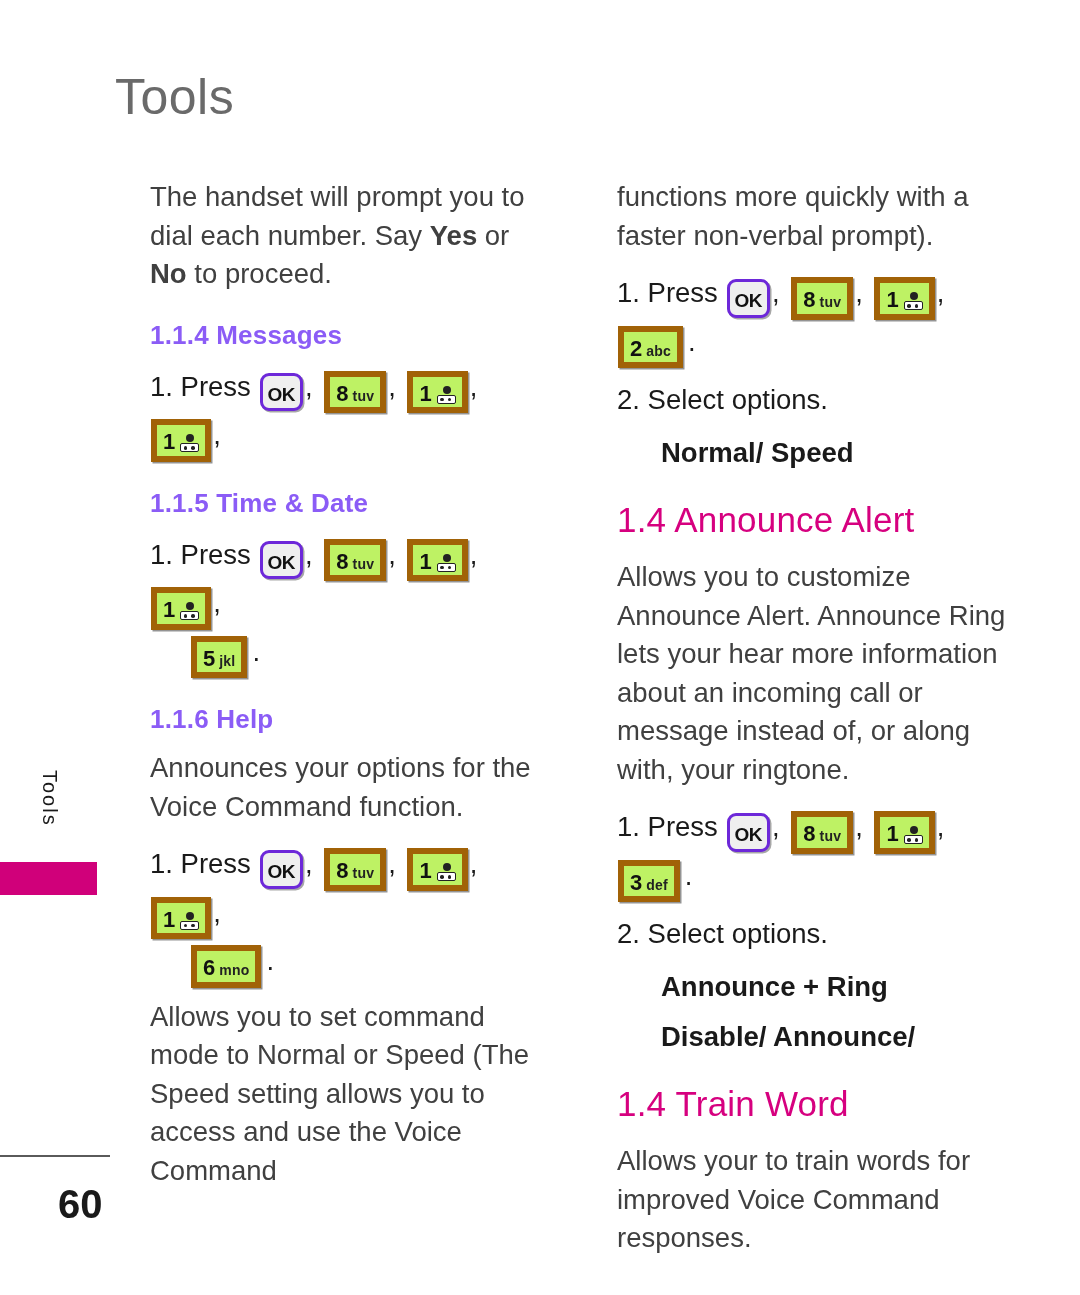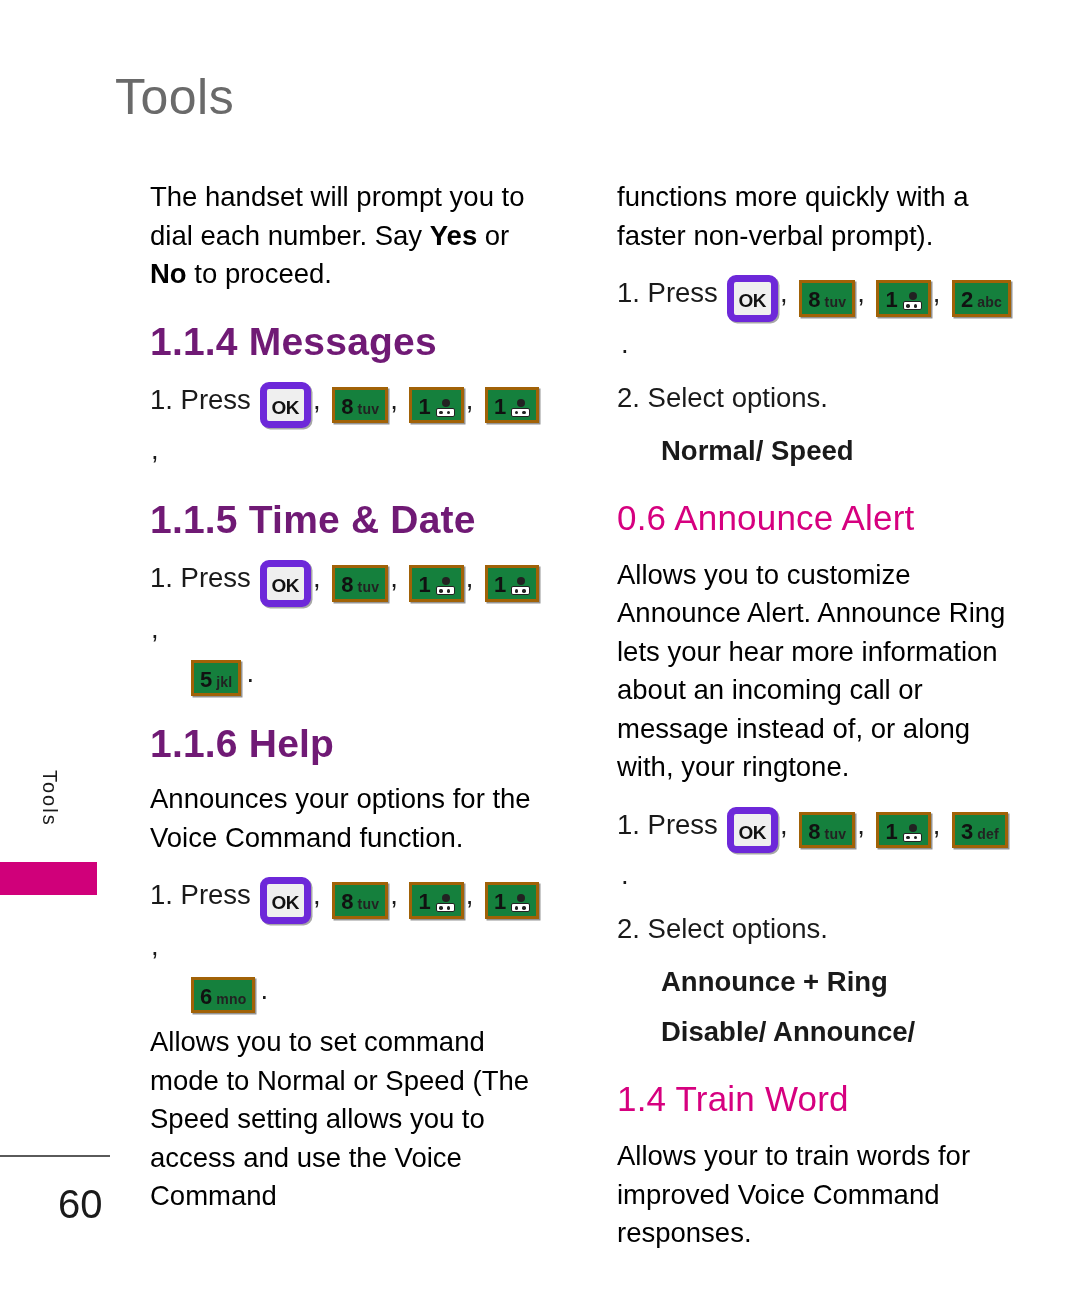--- a/index.html
+++ b/index.html
@@ -64,46 +64,46 @@
     width: 110px;
     height: 2px;
     background: #5a5a5a;
   }
   #page-number {
     position: absolute;
     left: 58px;
     top: 1182px;
     font-size: 40px;
     color: #1a1a1a;
-    font-weight: 400;
+    font-weight: 700;
   }
 
   
   .column {
     position: absolute;
     top: 178px;
     width: 400px;
   }
   #column-left  { left: 150px; }
   #column-right { left: 617px; }
 
   
   .body-text {
     font-size: 27.5px;
     line-height: 38.5px;
-    color: #000000;
+    color: #404040;
     font-weight: 400;
     margin: 0 0 16px 0;
   }
   .body-text b { font-weight: 700; }
 
   .head-sub {
-    font-size: 39px;
-    font-weight: 700;
-    color: #701a75;
+    font-size: 26px;
+    font-weight: 700;
+    color: #8b5cf6;
     margin: 26px 0 14px 0;
     letter-spacing: 0.2px;
   }
   .head-major {
     font-size: 35px;
     font-weight: 400;
     color: #d6007f;
     margin: 28px 0 18px 0;
     letter-spacing: 0.2px;
   }
@@ -126,22 +126,22 @@
     color: #1a1a1a;
     padding-left: 32px;
     margin: 12px;
   }
 
   
   .key {
     display: inline-block;
     vertical-align: -5px;
     box-sizing: border-box;
-    background: #15803d;
-    border: 3px solid #a16207;
+    background: #bef264;
+    border: 6px solid #a16207;
     box-shadow: 1.5px 1.5px 0 rgba(60,60,60,0.55);
     padding: 1px 6px 2px 6px;
     line-height: 1;
     white-space: nowrap;
     margin: 0 1px;
   }
   .key .digit {
     font-size: 22px;
     font-weight: 700;
     color: #111;
@@ -149,21 +149,21 @@
   }
   .key .letters {
     font-size: 14px;
     font-weight: 700;
     color: #222;
     margin-left: 4px;
     letter-spacing: 0.2px;
   }
   .key.key-ok {
     background: #efefef;
-    border: 7px solid #6d28d9;
+    border: 3px solid #6d28d9;
     border-radius: 9px;
     box-shadow: 1.5px 1.5px 0 rgba(60,60,60,0.45);
     padding: 2px 5px 3px 5px;
   }
   .key.key-ok .digit {
     font-size: 19px;
     font-weight: 700;
     letter-spacing: -0.5px;
   }
 
@@ -281,21 +281,21 @@
     <span class="key"><span class="digit">1</span><span class="vm-icon"><span class="vm-dot"></span><span class="vm-body"></span><span class="vm-reel l"></span><span class="vm-reel r"></span></span></span><span class="comma">,</span>
     <span class="key"><span class="digit">2</span><span class="letters">abc</span></span><span class="period">.</span>
   </div>
 
   <div class="step">
     <span>2.</span>
     <span>Select options.</span>
   </div>
   <p class="options-line">Normal/ Speed</p>
 
-  <h2 class="head-major">0.6 Announce Alert</h2>
+  <h2 class="head-major">1.4 Announce Alert</h2>
 
   <p class="body-text">Allows you to customize Announce Alert. Announce Ring lets your hear more information about an incoming call or message instead of, or along with, your ringtone.</p>
 
   <div class="step">
     <span>1.</span>
     <span>Press</span>
     <span class="key key-ok"><span class="digit">OK</span></span><span class="comma">,</span>
     <span class="key"><span class="digit">8</span><span class="letters">tuv</span></span><span class="comma">,</span>
     <span class="key"><span class="digit">1</span><span class="vm-icon"><span class="vm-dot"></span><span class="vm-body"></span><span class="vm-reel l"></span><span class="vm-reel r"></span></span></span><span class="comma">,</span>
     <span class="key"><span class="digit">3</span><span class="letters">def</span></span><span class="period">.</span>

